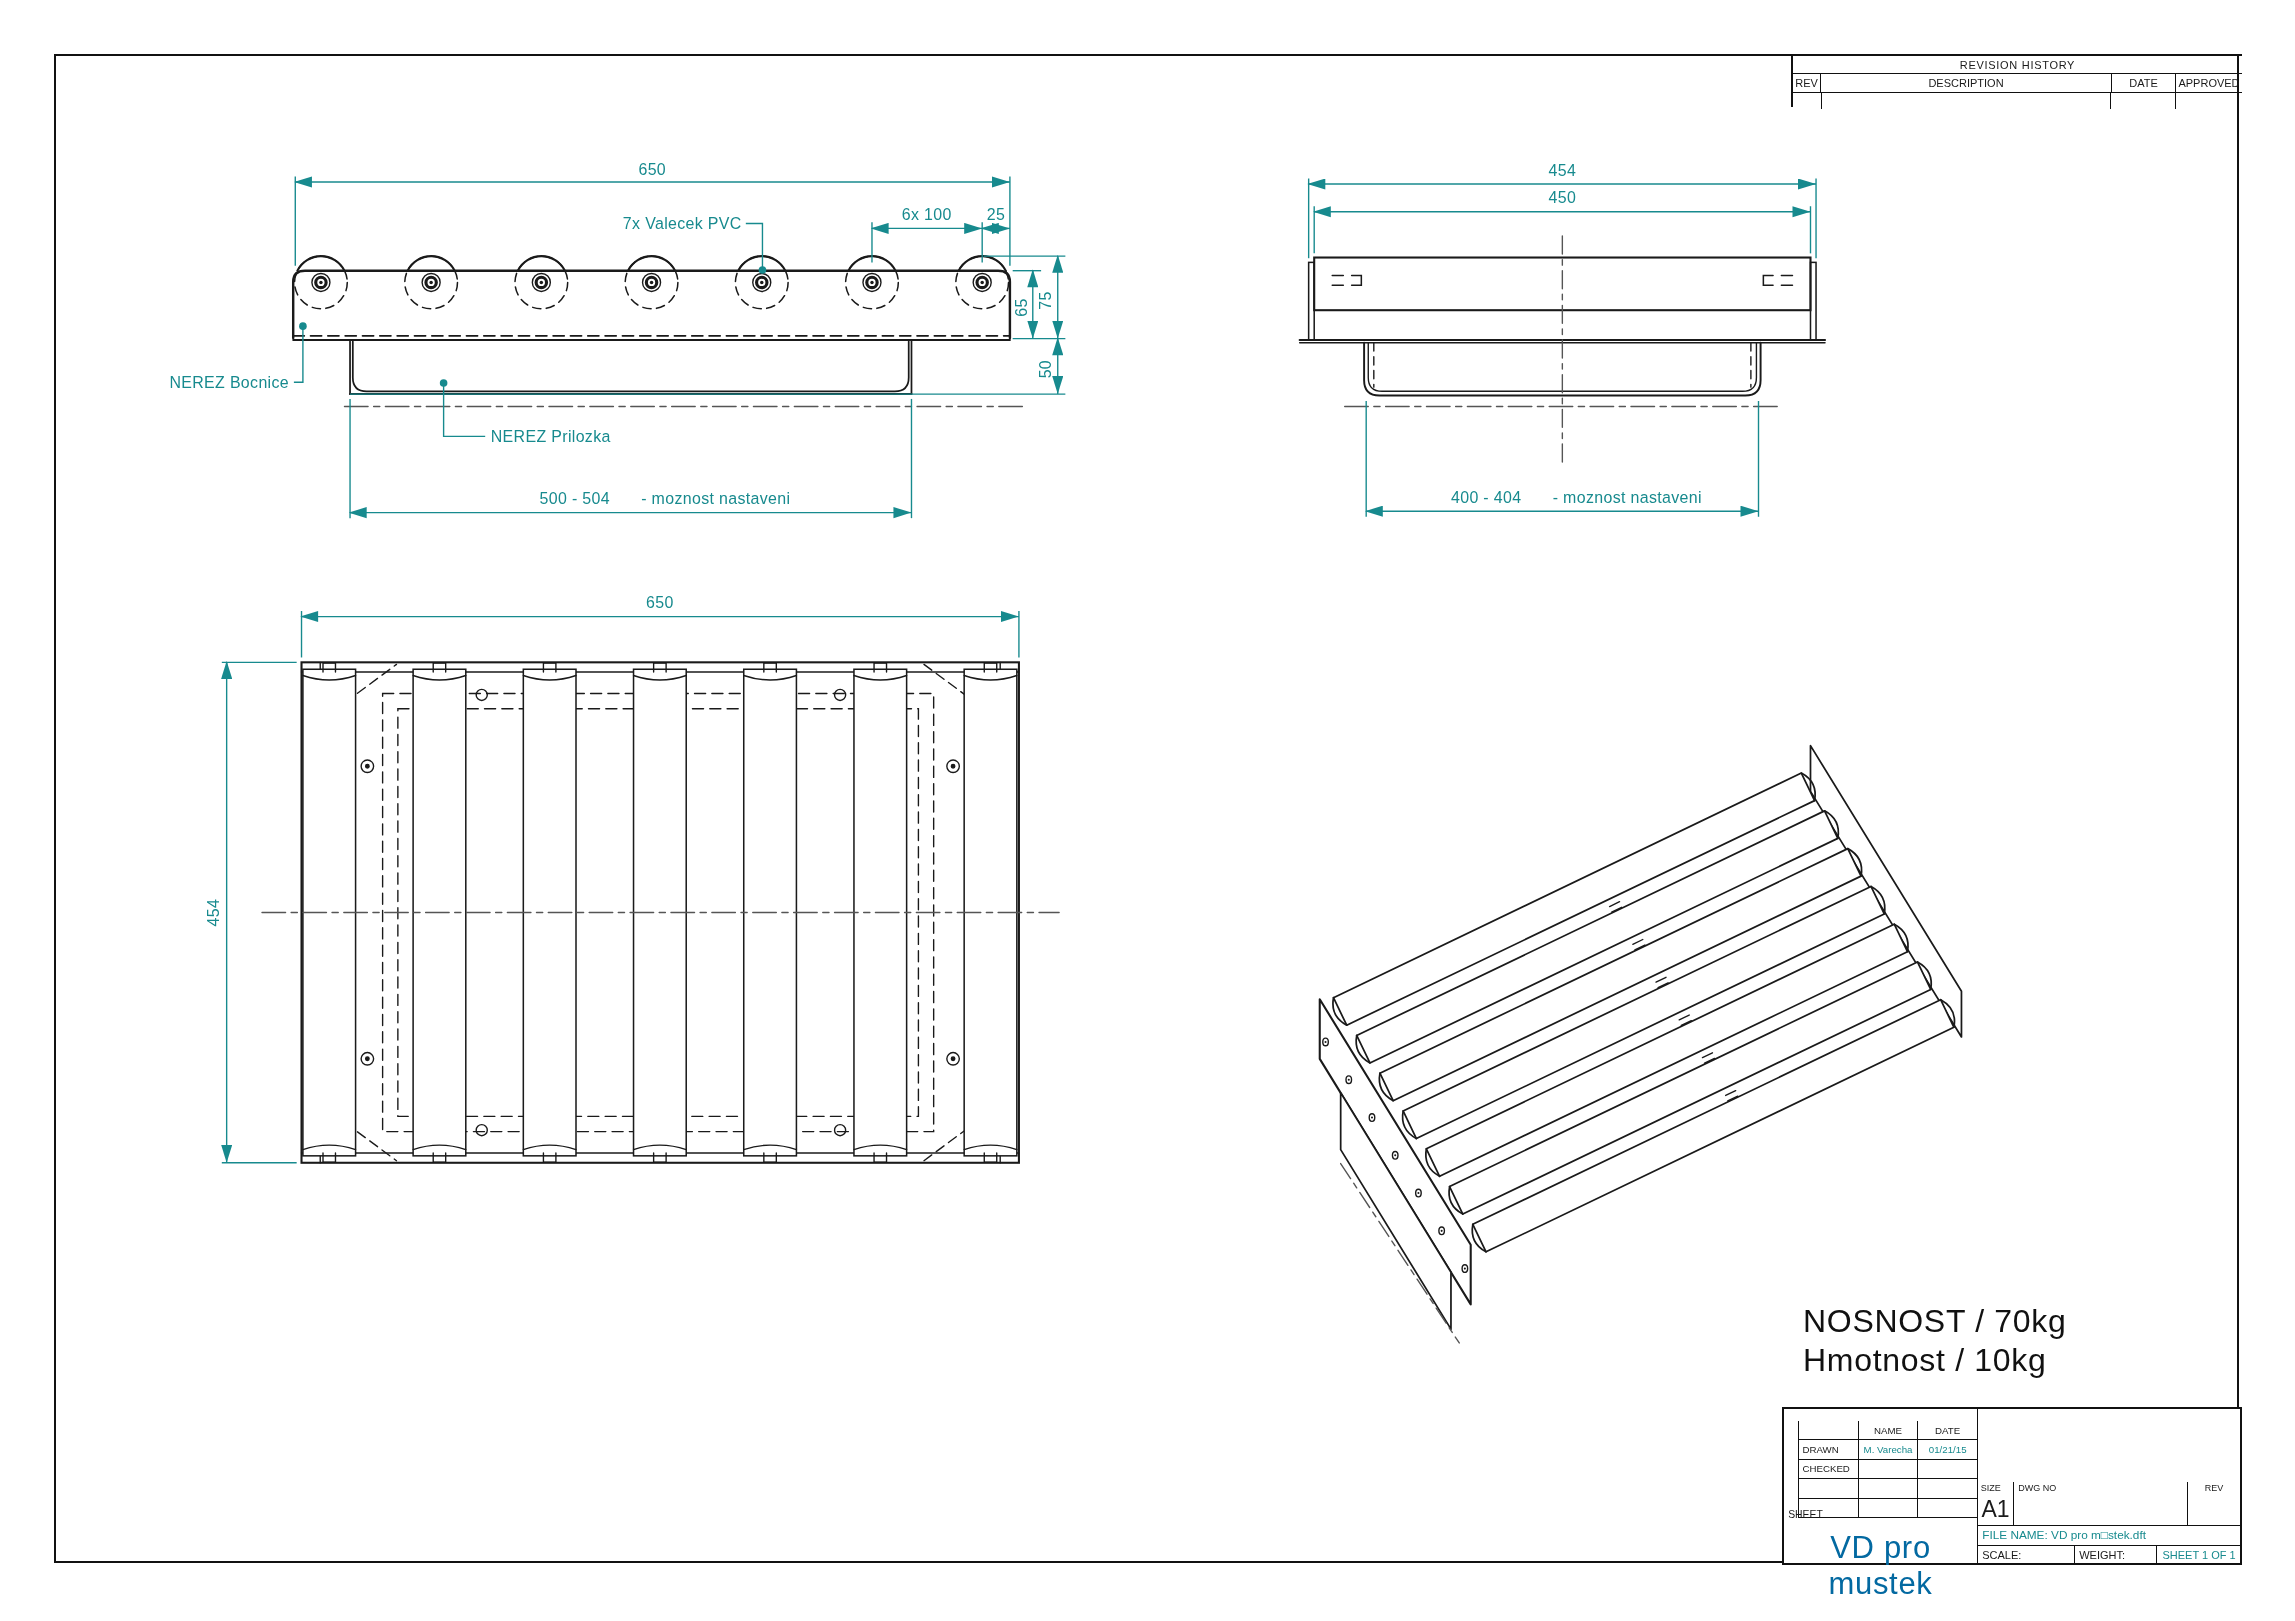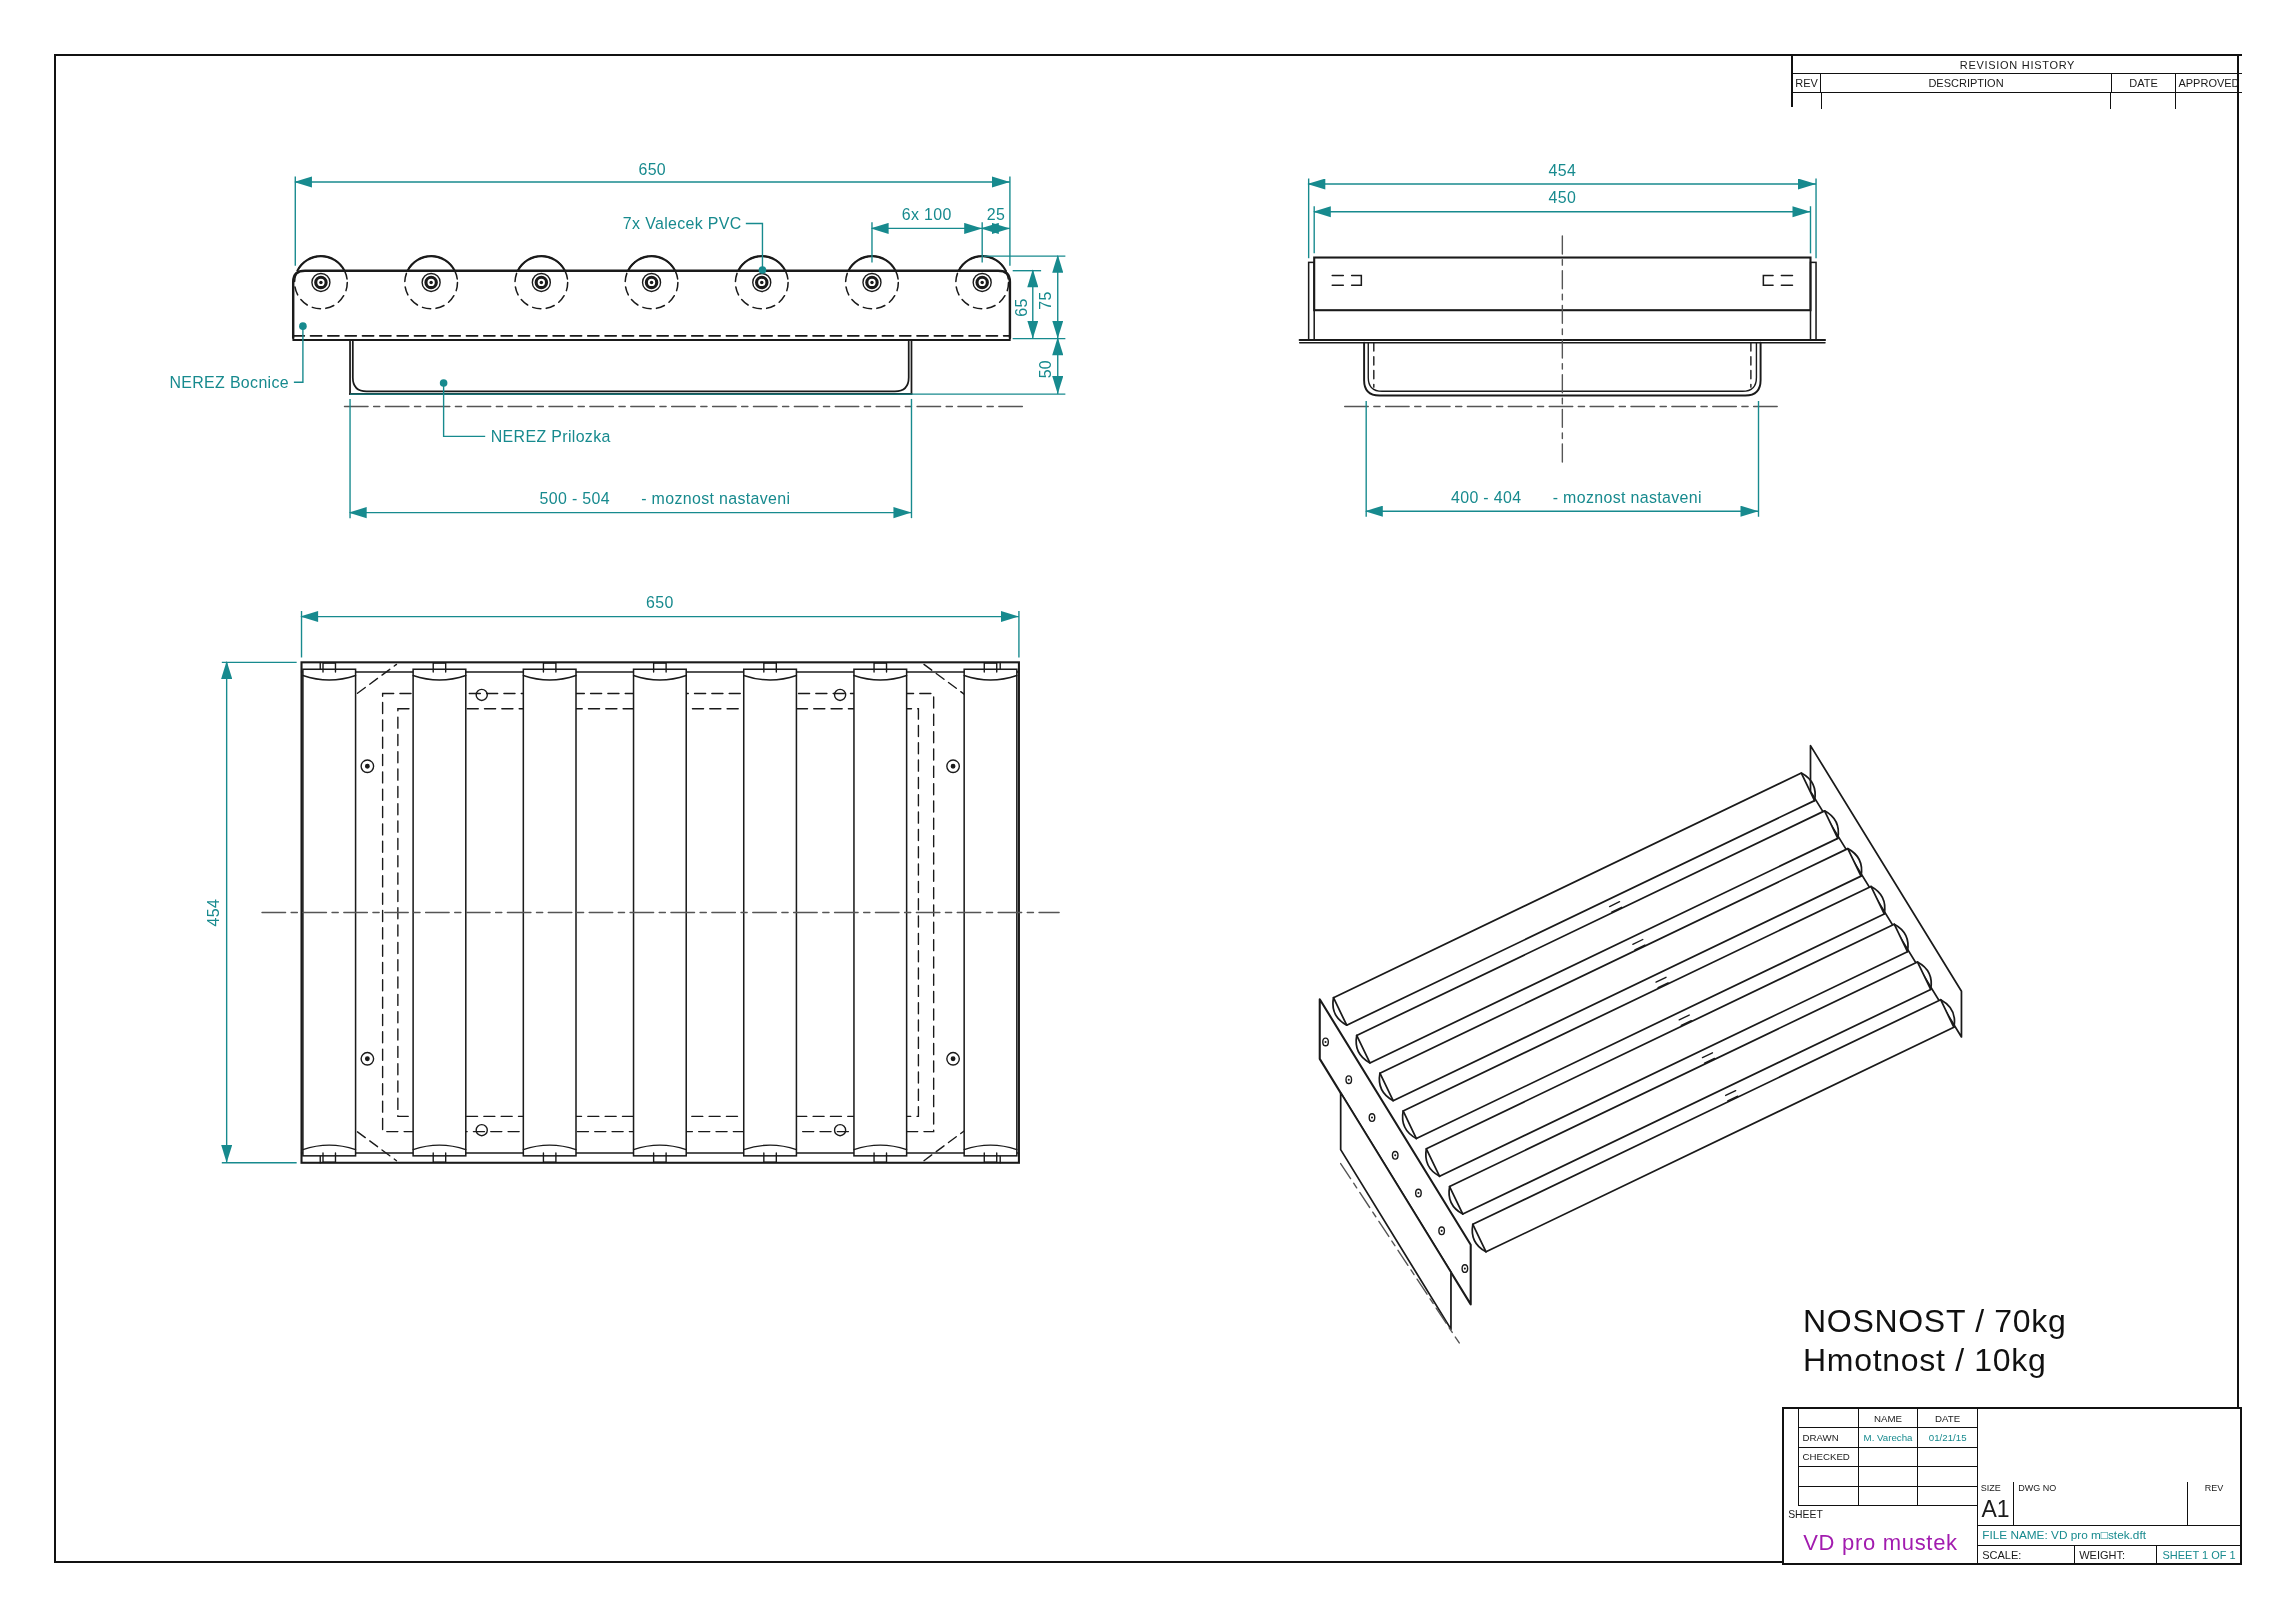--- a/index.html
+++ b/index.html
@@ -23,31 +23,31 @@
   #rev-table .c-date{width:64px;border-right:1.4px solid #111;}
   #rev-table .c-app{width:66px;}
   
   #notes{position:absolute;left:1803px;top:1302px;font-size:32px;line-height:1.22;
        letter-spacing:0.7px;color:#111;}
   
   #title-block{position:absolute;left:1782px;top:1407px;width:460px;height:158px;
        border:2.1px solid #111;box-sizing:border-box;background:#fff;}
   .tb-left{position:absolute;left:0;top:0;width:194px;height:100%;border-right:1.7px solid #111;box-sizing:border-box;}
   .tb-right{position:absolute;left:194px;top:0;right:0;height:100%;}
-  #pers-table{position:absolute;right:0;top:0;width:179px;height:97px;font-size:9.7px;}
+  #pers-table{position:absolute;right:0;top:12px;width:179px;height:97px;font-size:9.7px;}
   #pers-table .pr{display:flex;height:19.4px;box-sizing:border-box;border-bottom:1.4px solid #111;}
   #pers-table .pc{box-sizing:border-box;border-left:1.4px solid #111;display:flex;align-items:center;
        justify-content:center;overflow:hidden;}
   #pers-table .pc.lab{justify-content:flex-start;padding-left:3.5px;}
   #pers-table .pc1{width:60px;} #pers-table .pc2{width:60px;} #pers-table .pc3{width:60px;}
   .teal{color:#178a8e;}
   #tb-titlebox{position:absolute;left:0;top:97px;right:0;bottom:0;}
   #tb-title-label{position:absolute;left:4.2px;top:2.8px;font-size:10.4px;}
-  #tb-title{position:absolute;left:0;right:0;top:23.6px;text-align:center;font-size:22px;
-       letter-spacing:0.7px;color:#a21caf;}
+  #tb-title{position:absolute;left:0;right:0;top:23.6px;text-align:center;font-size:31px;
+       letter-spacing:0.7px;color:#0369a1;}
   #logo-cell{position:absolute;left:0;top:0;right:0;height:73px;border-bottom:1.7px solid #111;box-sizing:border-box;}
   #logo-row{position:absolute;left:0;right:0;top:4.2px;display:flex;align-items:center;justify-content:center;gap:4.2px;}
   #logo-mark{width:30.5px;height:30.5px;}
   #logo-word{font-size:28px;font-weight:bold;color:#24496e;letter-spacing:1.4px;line-height:0.9;}
   #logo-sub{position:absolute;right:49px;top:30.5px;font-size:14px;font-style:italic;
        letter-spacing:4.2px;color:#24496e;}
   #logo-addr{position:absolute;left:0;right:0;top:44px;text-align:center;font-size:10.4px;
        line-height:1.3;color:#178a8e;}
   #size-row{position:absolute;left:0;right:0;top:73px;height:44px;border-bottom:1.7px solid #111;
        box-sizing:border-box;display:flex;}

